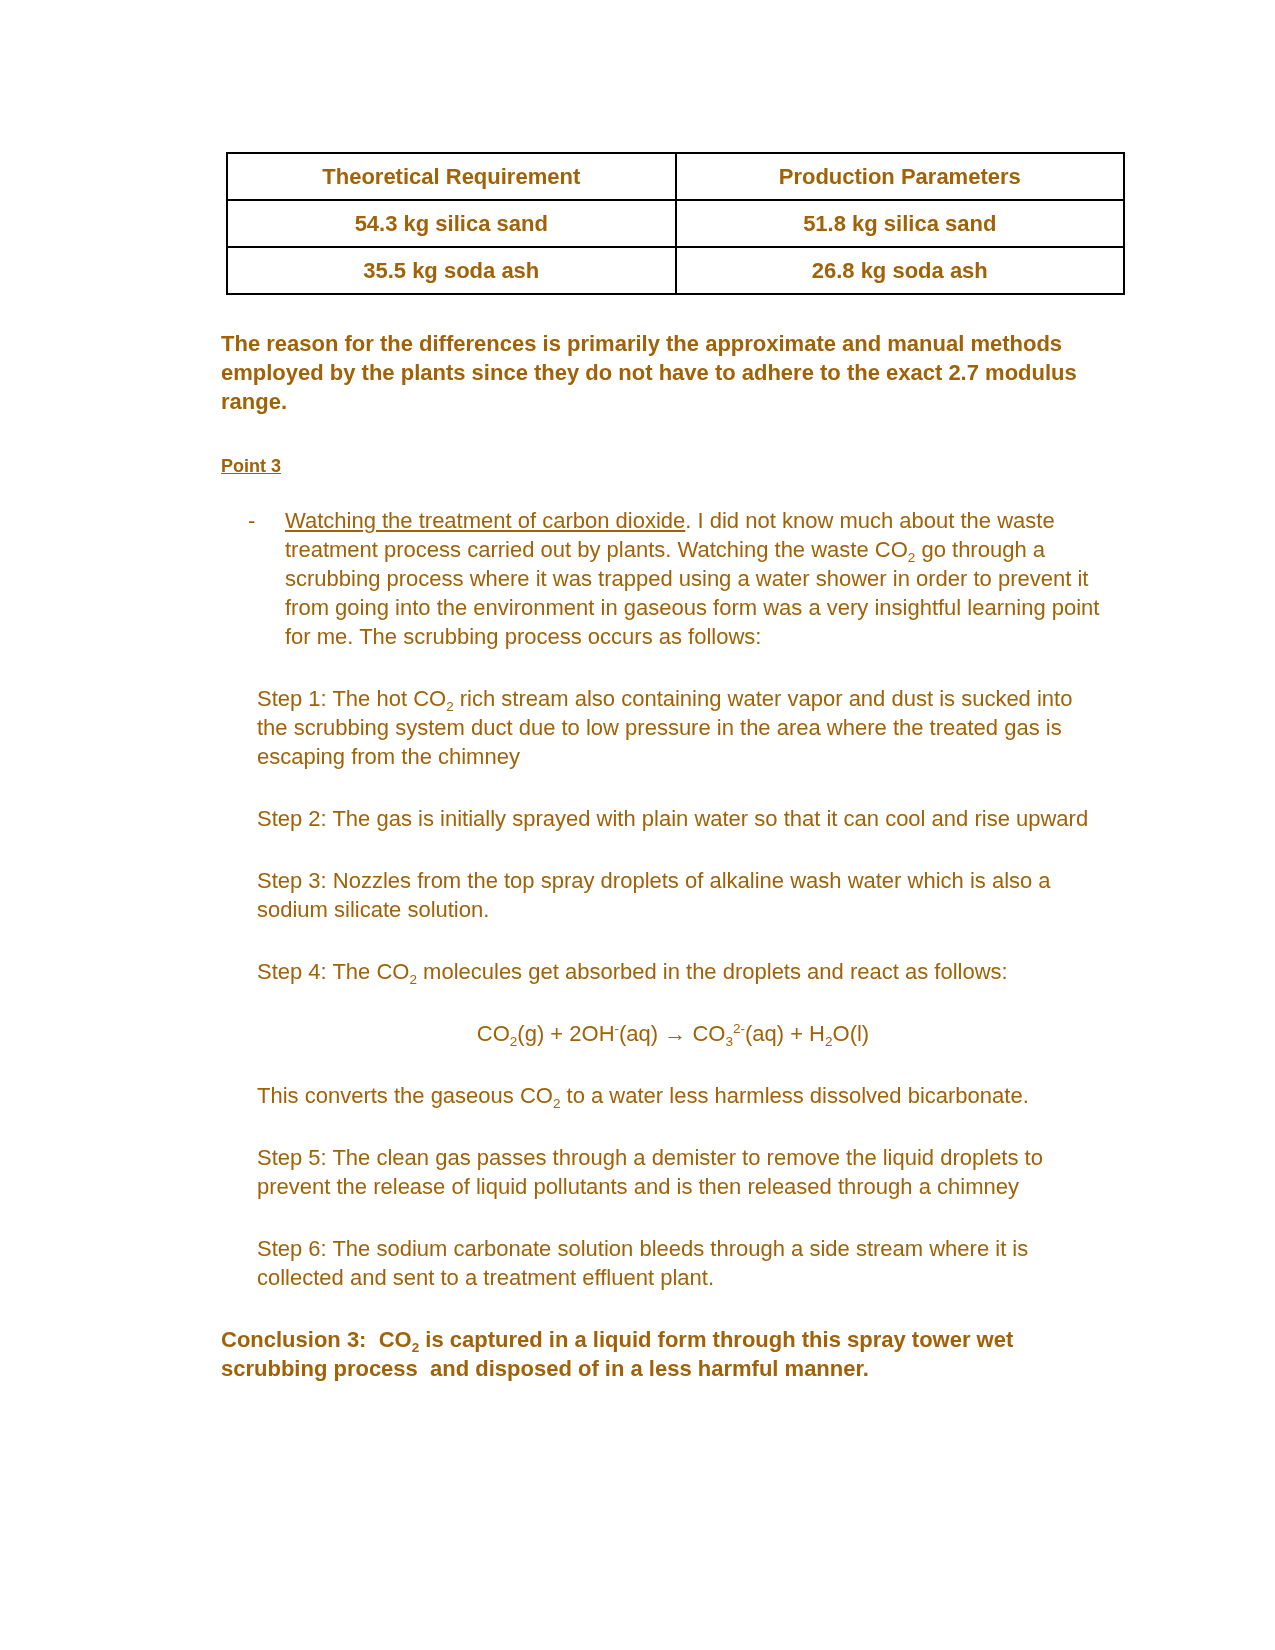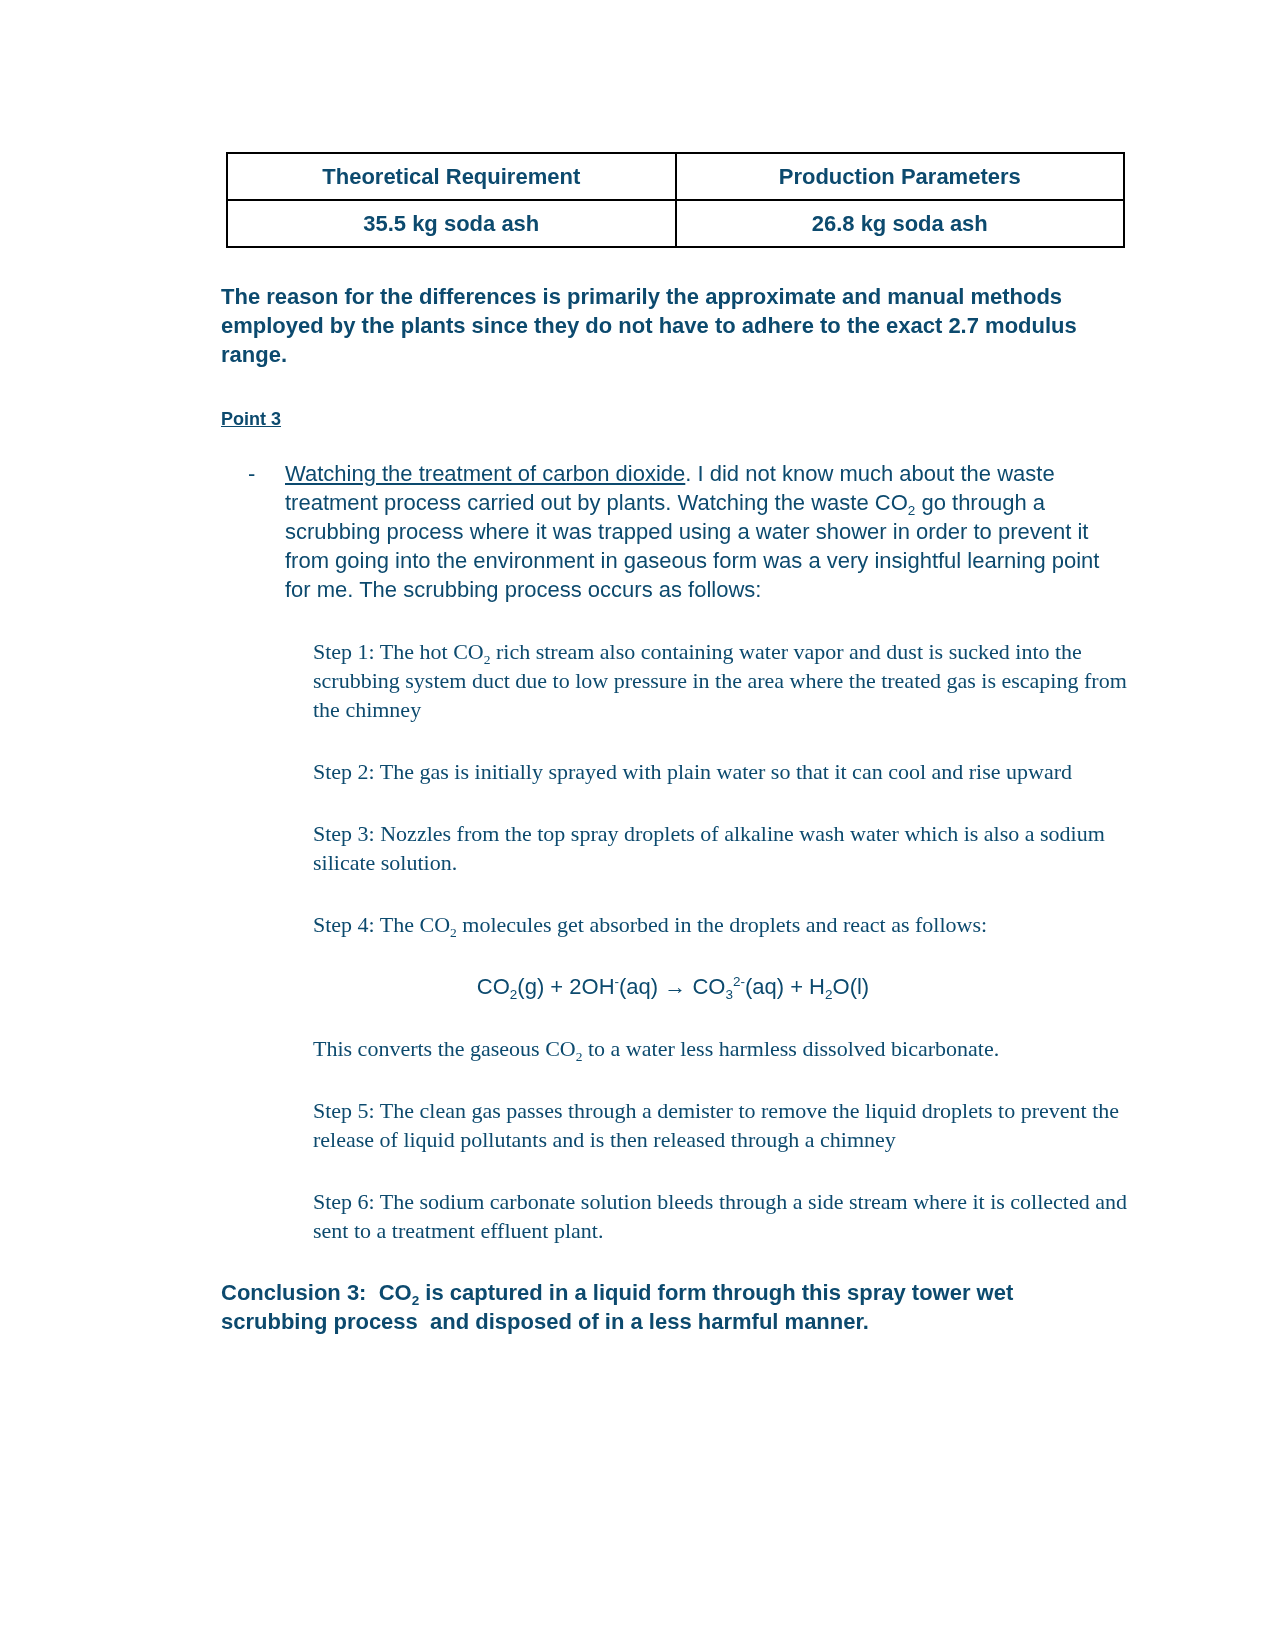--- a/index.html
+++ b/index.html
@@ -4,21 +4,21 @@
 <style>
   * { margin:0; padding:0; box-sizing:border-box; }
   html, body { background:#e8e8e8; }
   .page {
     position:relative;
     width:1275px; height:1650px;
     margin:0 auto;
     background:#ffffff;
     font-family:"Liberation Sans", sans-serif;
     font-size:22px; line-height:29px;
-    color:#0c4a6e;
+    color:#a16207;
     overflow:hidden;
   }
   .content { position:absolute; left:221px; top:152px; width:904px; }
 
   table.req {
     border-collapse:collapse;
     width:899px; margin-left:5px;
     table-layout:fixed;
   }
   table.req th, table.req td {
@@ -42,24 +42,23 @@
     font-size:18px;
     font-weight:bold;
     text-decoration:underline;
   }
   .bullet { display:flex; margin-top:25px; }
   .bullet .marker { flex:none; width:64px; padding-left:27px; }
   .bullet .bullet-text { width:836px; white-space:pre-wrap; }
 
   .step {
     margin-top:33px;
-    margin-left:92px;
+    margin-left:36px;
     width:836px;
     white-space:pre-wrap;
-    font-family:Liberation Serif, serif;
   }
   .equation {
     margin-top:33px;
     width:904px;
     text-align:center;
     white-space:pre-wrap;
   }
   .conclusion {
     margin-top:33px;
     width:904px;
@@ -77,20 +76,24 @@
   <div class="content">
 
     <table class="req">
       <thead>
         <tr>
           <th>Theoretical Requirement</th>
           <th>Production Parameters</th>
         </tr>
       </thead>
       <tbody>
+        <tr>
+          <td>54.3 kg silica sand</td>
+          <td>51.8 kg silica sand</td>
+        </tr>
         <tr>
           <td>35.5 kg soda ash</td>
           <td>26.8 kg soda ash</td>
         </tr>
       </tbody>
     </table>
 
     <p class="para-reason">The reason for the differences is primarily the approximate and manual methods employed by the plants since they do not have to adhere to the exact 2.7 modulus range.</p>
 
     <h2 class="point-heading">Point 3</h2>

